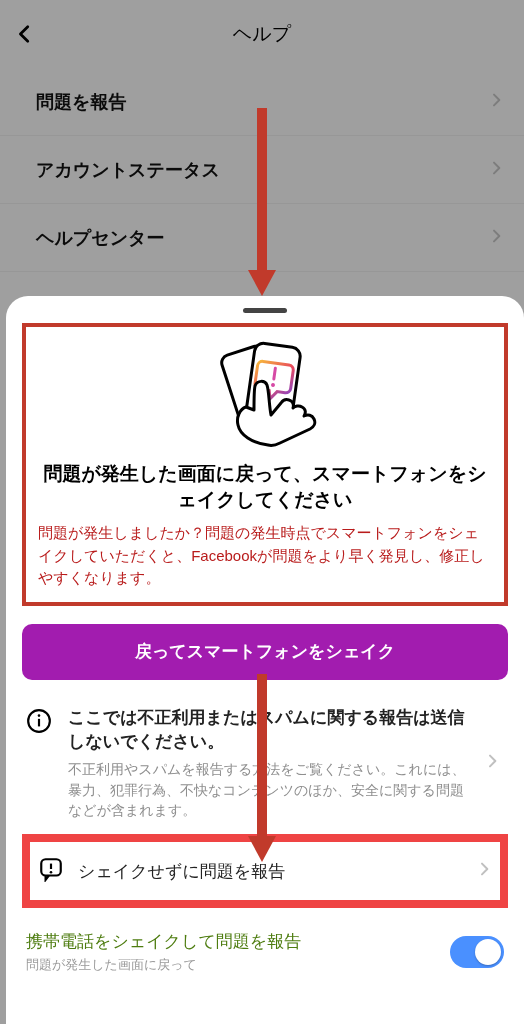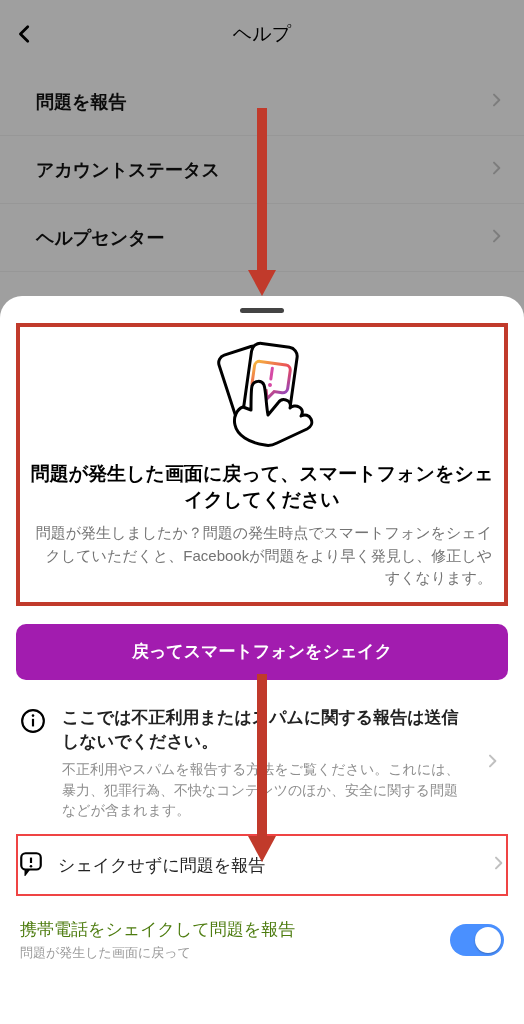--- a/index.html
+++ b/index.html
@@ -13,38 +13,38 @@
     .header { display: flex; align-items: center; height: 68px; padding: 0 14px; }
     .back { font-size: 32px; font-weight: 300; color: #000; width: 30px; }
     .title { flex: 1; text-align: center; font-size: 19px; font-weight: 400; color: #000; }
     .spacer { width: 30px; }
 
     .list-item { display: flex; align-items: center; justify-content: space-between; height: 68px; padding: 0 20px; border-bottom: 1px solid #e8e8e8; }
     .list-label { font-size: 18px; font-weight: 600; color: #111; letter-spacing: 0; padding-left: 16px; }
     .chev { color: #c0c0c0; }
 
     
-    .sheet { position: absolute; left: 0; right: 0; bottom: 0; height: 728px; background: #fff; border-radius: 22px 22px 0 0; padding: 12px 16px 0 16px; }
+    .sheet { position: absolute; left: 6px; right: 0; bottom: 0; height: 728px; background: #fff; border-radius: 22px 22px 0 0; padding: 12px 16px 0 16px; }
     .grab { width: 44px; height: 5px; background: #444; border-radius: 3px; margin: 0 auto 10px auto; }
 
     .hero-box { border: 4px solid #c13a2b; padding: 10px 6px 12px 6px; }
     .hero-svg { display: block; margin: 0 auto; width: 150px; height: 114px; }
     .hero-title { font-size: 19px; font-weight: 700; text-align: center; line-height: 1.35; margin: 10px 4px 10px 4px; }
-    .hero-desc { font-size: 15px; color: #737373; text-align: right; line-height: 1.5; padding: 0 6px; }
+    .hero-desc { font-size: 15px; color: #b91c1c; text-align: left; line-height: 1.5; padding: 0 6px; }
 
     .primary-btn { display: flex; align-items: center; justify-content: center; width: 100%; height: 56px; margin-top: 18px; background: #a21caf; color: #fff; font-size: 17px; font-weight: 700; border-radius: 10px; }
 
     .info-row { display: flex; align-items: flex-start; gap: 14px; margin-top: 26px; padding: 0 4px; }
     .info-icon-wrap { flex: 0 0 28px; padding-top: 2px; }
     .info-text { flex: 1; }
     .info-title { font-size: 17px; font-weight: 600; color: #222; line-height: 1.4; }
     .info-desc { font-size: 14px; color: #8e8e8e; line-height: 1.45; margin-top: 6px; }
     .info-chev { flex: 0 0 20px; align-self: center; color: #c0c0c0; }
 
-    .action-box { border: 2px solid #ef4444; margin-top: 14px; padding: 14px 0; display: flex; align-items: center; gap: 14px; }
+    .action-box { border: 8px solid #ef4444; margin-top: 14px; padding: 14px 8px; display: flex; align-items: center; gap: 14px; }
     .action-label { flex: 1; font-size: 17px; font-weight: 500; color: #222; }
 
     .toggle-row { display: flex; align-items: center; margin-top: 22px; padding: 0 4px; }
     .toggle-text { flex: 1; }
     .toggle-title { font-size: 17px; color: #4d7c0f; }
     .toggle-sub { font-size: 13px; color: #9a9a9a; margin-top: 3px; }
     .switch { width: 54px; height: 32px; background: #4a90ff; border-radius: 16px; position: relative; }
     .knob { position: absolute; right: 3px; top: 3px; width: 26px; height: 26px; background: #fff; border-radius: 50%; box-shadow: 0 1px 2px rgba(0,0,0,0.25); }
 
     

